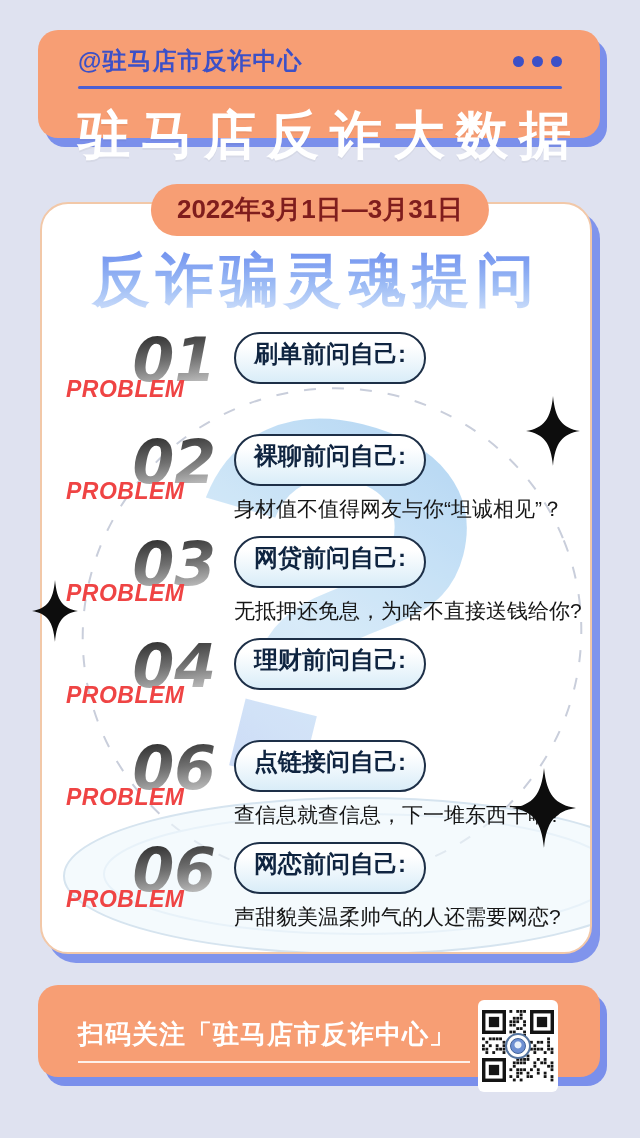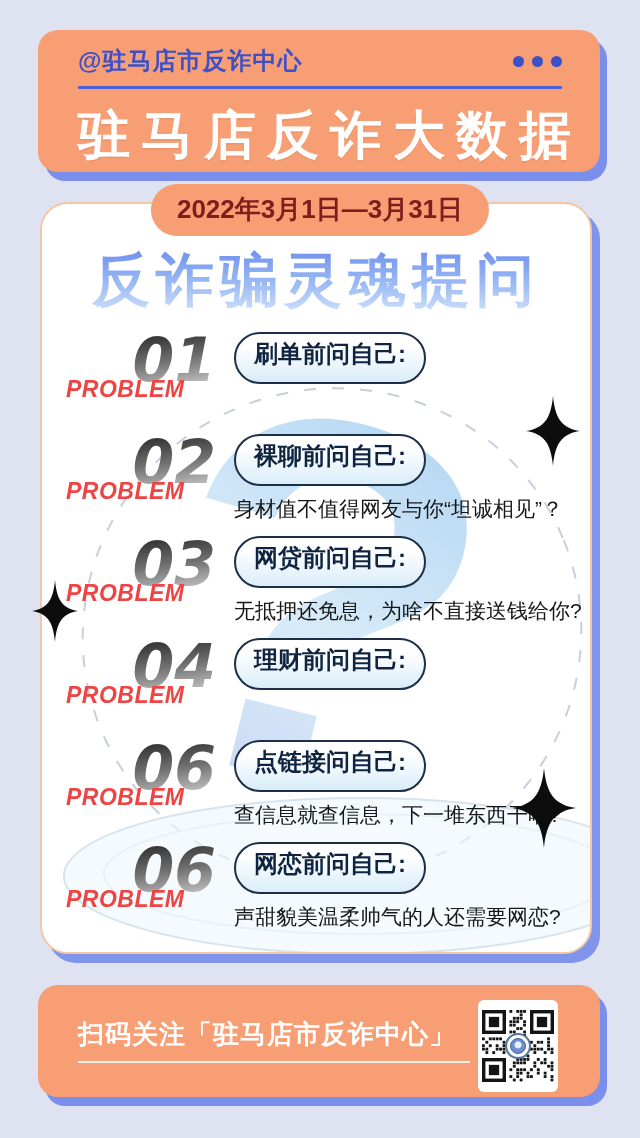--- a/index.html
+++ b/index.html
@@ -4,21 +4,21 @@
 <style>
   * { margin:0; padding:0; box-sizing:border-box; }
   html,body { background:#dfe2f0; }
   .poster{
     position:relative; width:640px; height:1138px; margin:0 auto;
     background:#dfe2f0; overflow:hidden;
     font-family:"Liberation Sans", sans-serif;
   }
   
   .top-card{
-    position:absolute; left:38px; top:30px; width:562px; height:142px;
+    position:absolute; left:38px; top:30px; width:562px; height:108px;
     background:#f79e74; border-radius:20px;
     box-shadow:7px 9px 0 #7a8feb;
     padding:15px 38px 0 40px; z-index:2;
   }
   .top-row{ display:flex; justify-content:space-between; align-items:center; }
   .handle{ color:#3c50c7; font-weight:bold; font-size:24px; letter-spacing:1px; }
   .dots{ display:flex; gap:8px; }
   .dots i{ width:11px; height:11px; border-radius:50%; background:#3c50c7; }
   .rule{ height:3px; background:#4c5fd3; margin-top:9px; border-radius:2px; }
   .main-title{
@@ -81,21 +81,21 @@
   .q{ margin-top:9px; font-size:21px; color:#161616; white-space:nowrap; }
   .row:nth-child(4) .q{ font-size:19px; }
   
   .sparkle{ position:absolute; z-index:7; }
   .sparkle path{ fill:#0d0d0d; }
   .s1{ left:526px; top:396px; width:54px; height:70px; }
   .s2{ left:32px;  top:580px; width:46px; height:62px; }
   .s3{ left:512px; top:768px; width:64px; height:80px; }
   
   .bottom-card{
-    position:absolute; left:38px; top:985px; width:562px; height:112px;
+    position:absolute; left:38px; top:985px; width:562px; height:92px;
     background:#f79e74; border-radius:20px; box-shadow:7px 9px 0 #7a8feb; z-index:2;
   }
   .follow{ position:absolute; left:40px; top:32px; }
   .follow-text{ color:#ffffff; font-size:26px; font-weight:bold; letter-spacing:1px; }
   .f-line{ width:392px; height:2px; background:rgba(255,255,255,.85); margin-top:9px; }
   .qr-box{
     position:absolute; right:42px; top:15px; width:80px; height:92px;
     background:#ffffff; border-radius:6px;
   }
   #qr-svg{ position:absolute; left:4px; top:10px; }

